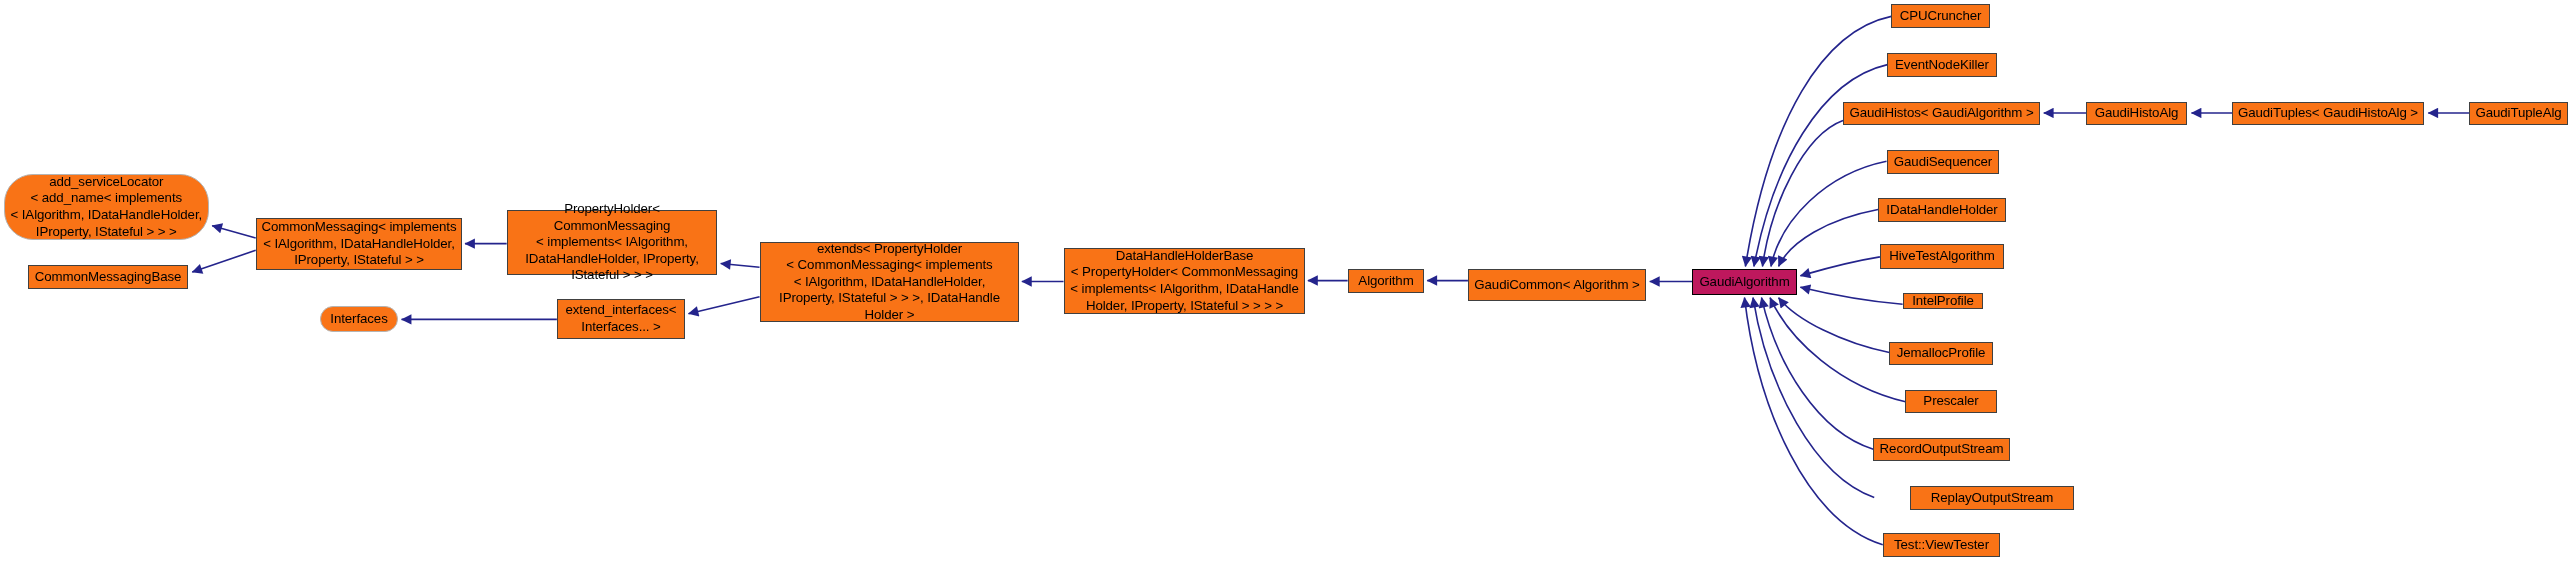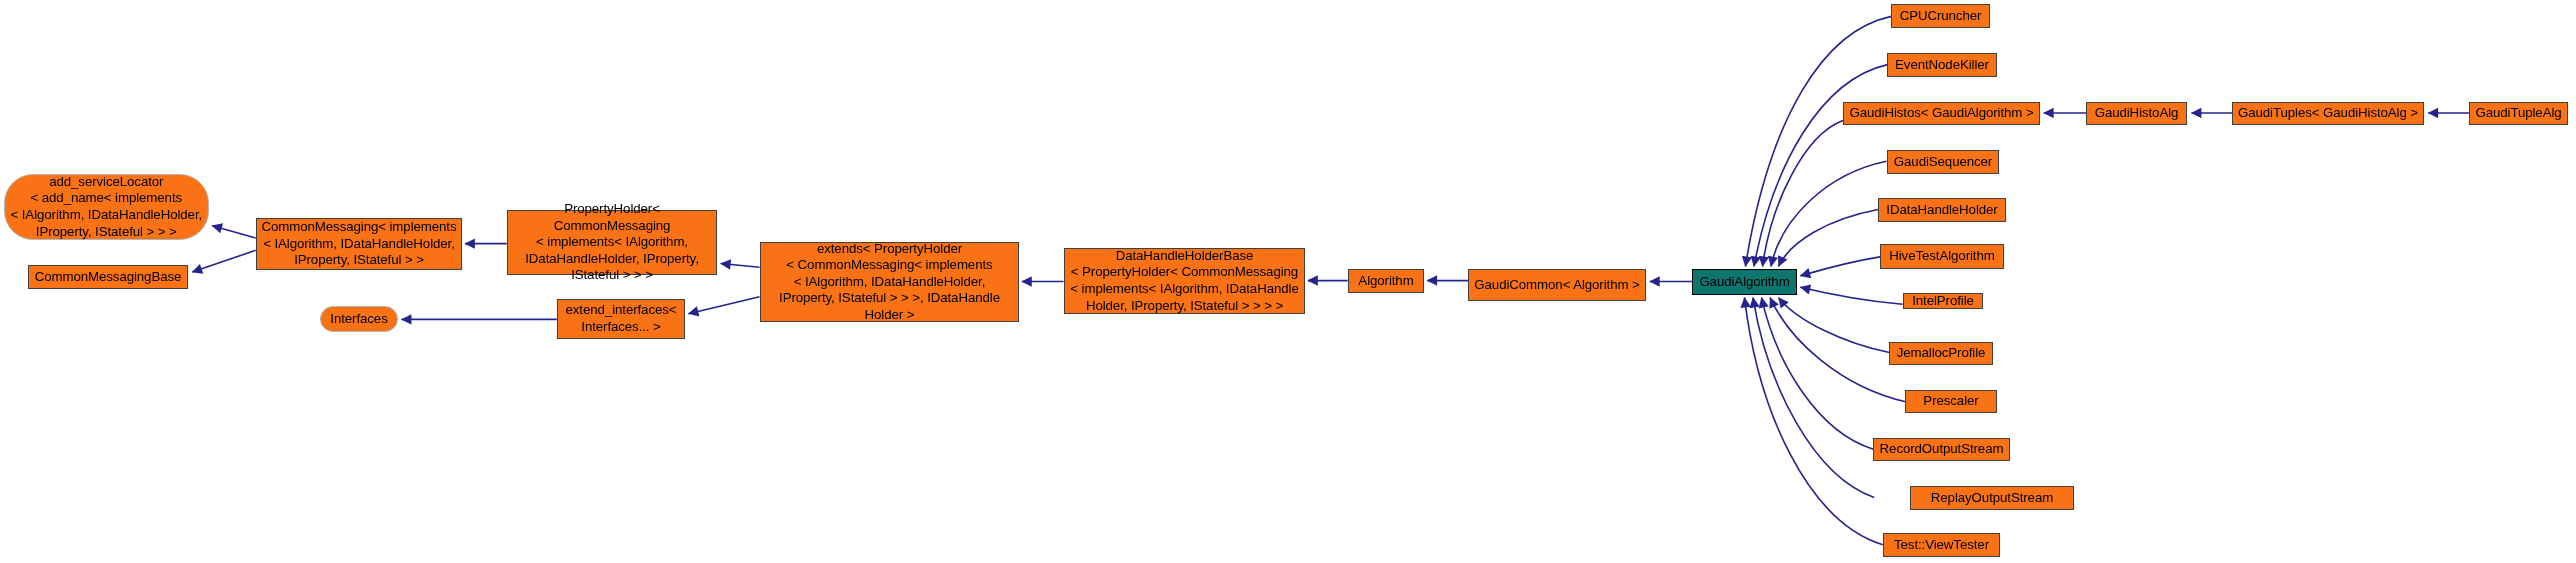--- a/index.html
+++ b/index.html
@@ -43,21 +43,21 @@
     justify-content: center;
     z-index: 2;
     cursor: pointer;
   }
   .node--ext {
     border-color: #b4b4b4;
     cursor: default;
     border-radius: 29px;
   }
   .node--sel {
-    background: #0f766e;
+    background: #be185d;
     border-color: #000000;
     cursor: default;
   }
 </style>
 </head>
 <body>
 
 <div id="canvas">
 
   <svg id="edges" viewBox="0 0 2720 595" xmlns="http://www.w3.org/2000/svg">

